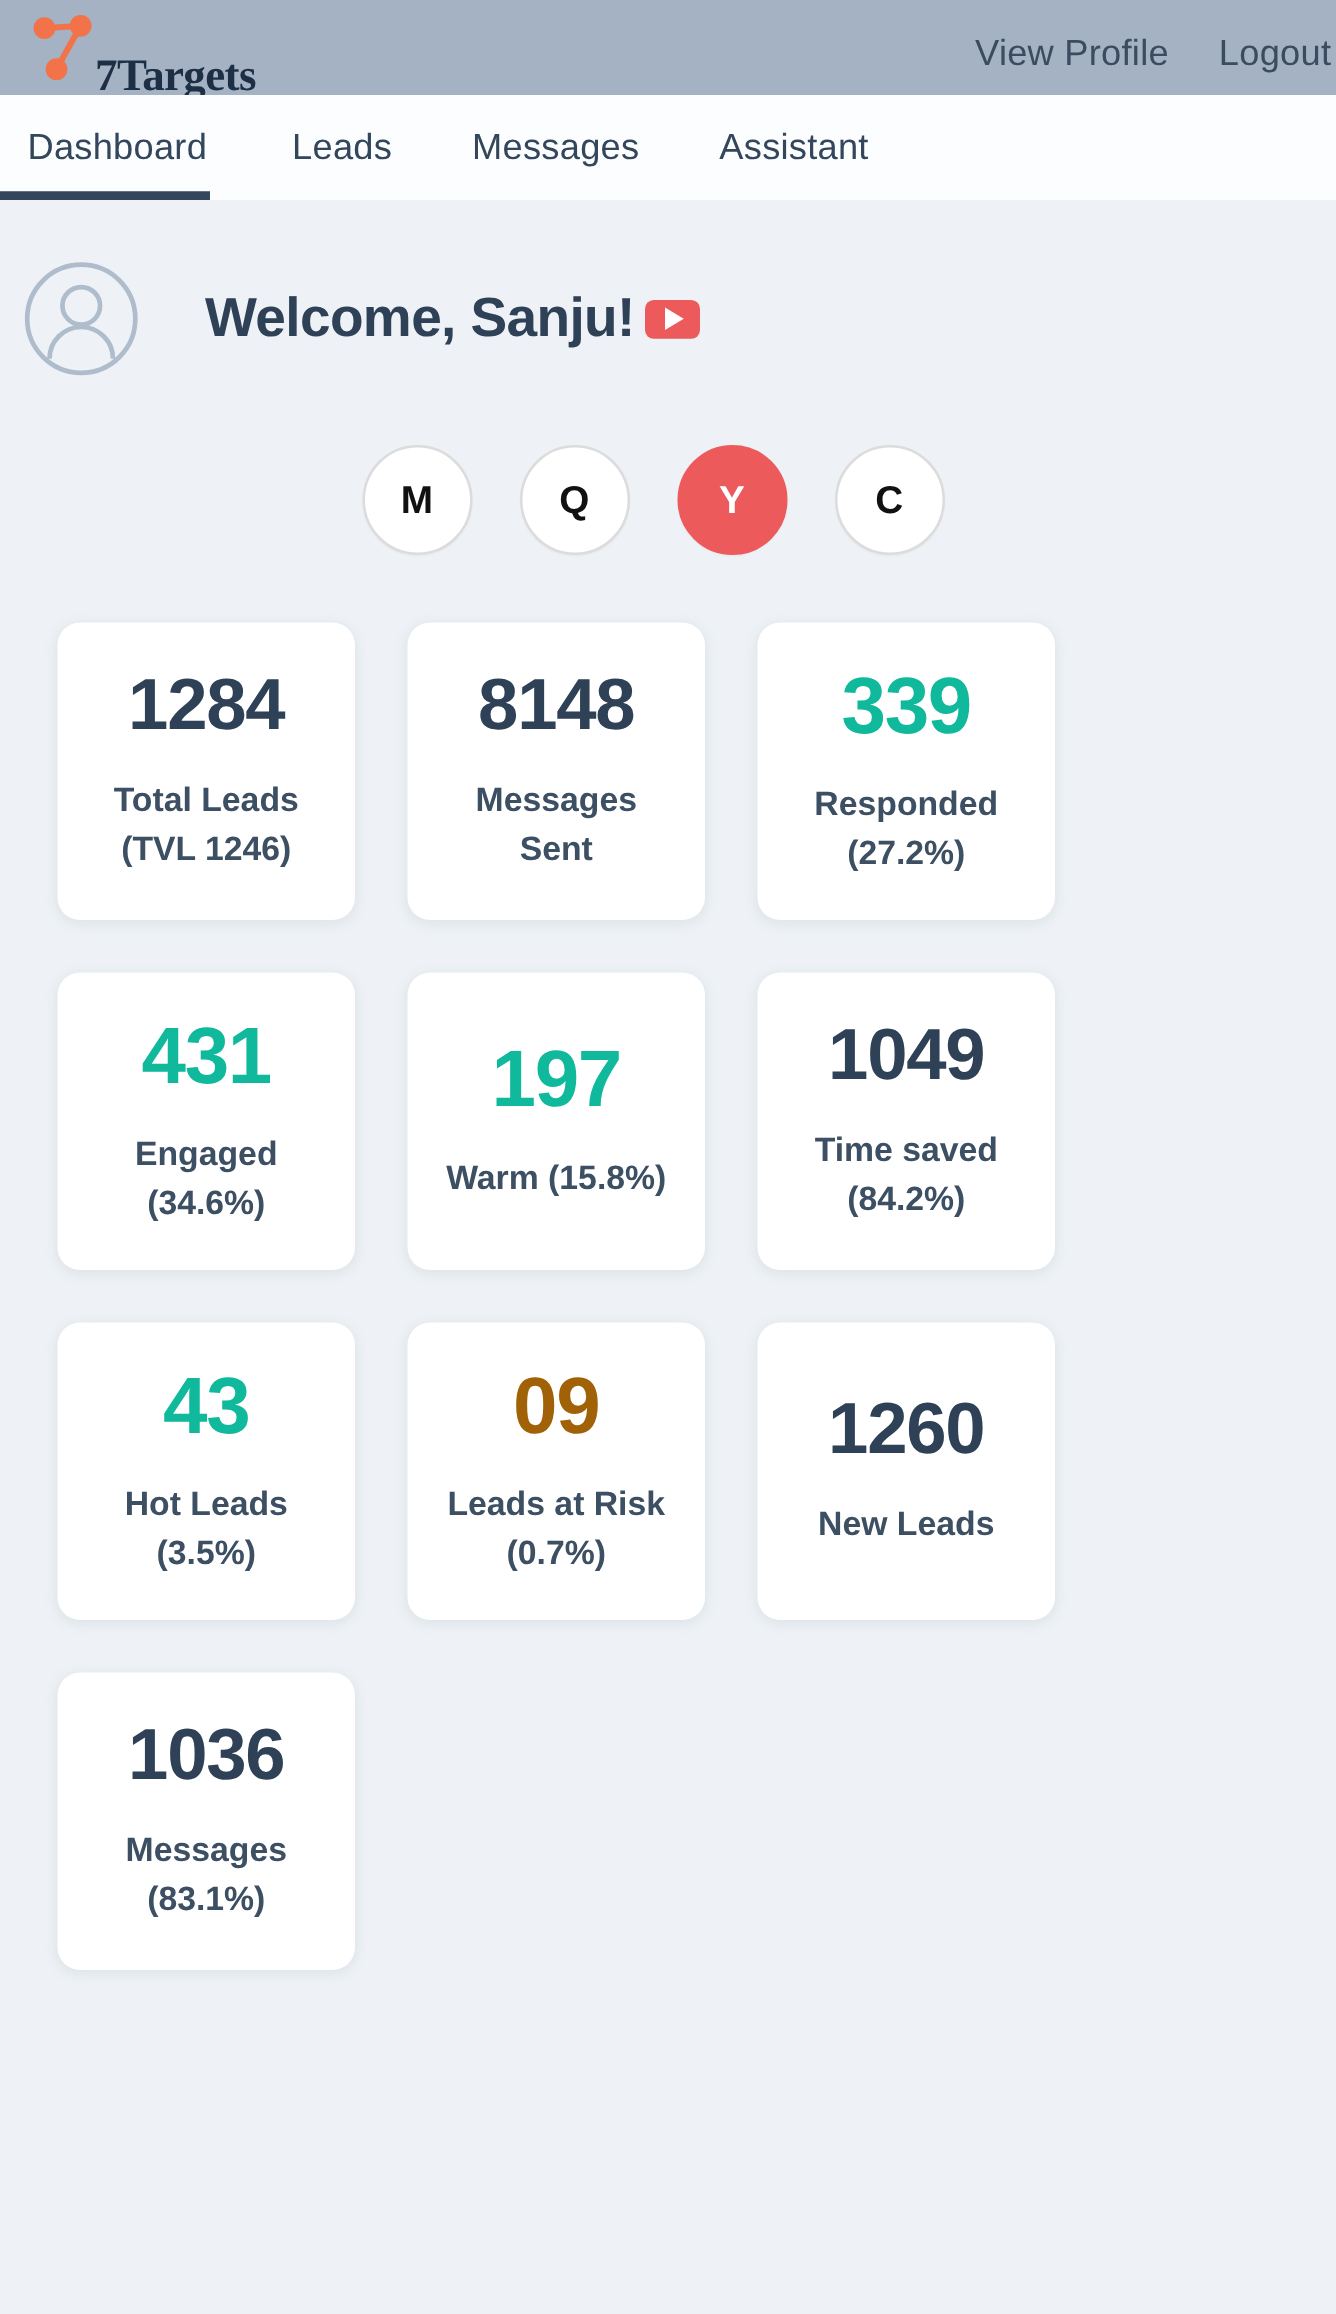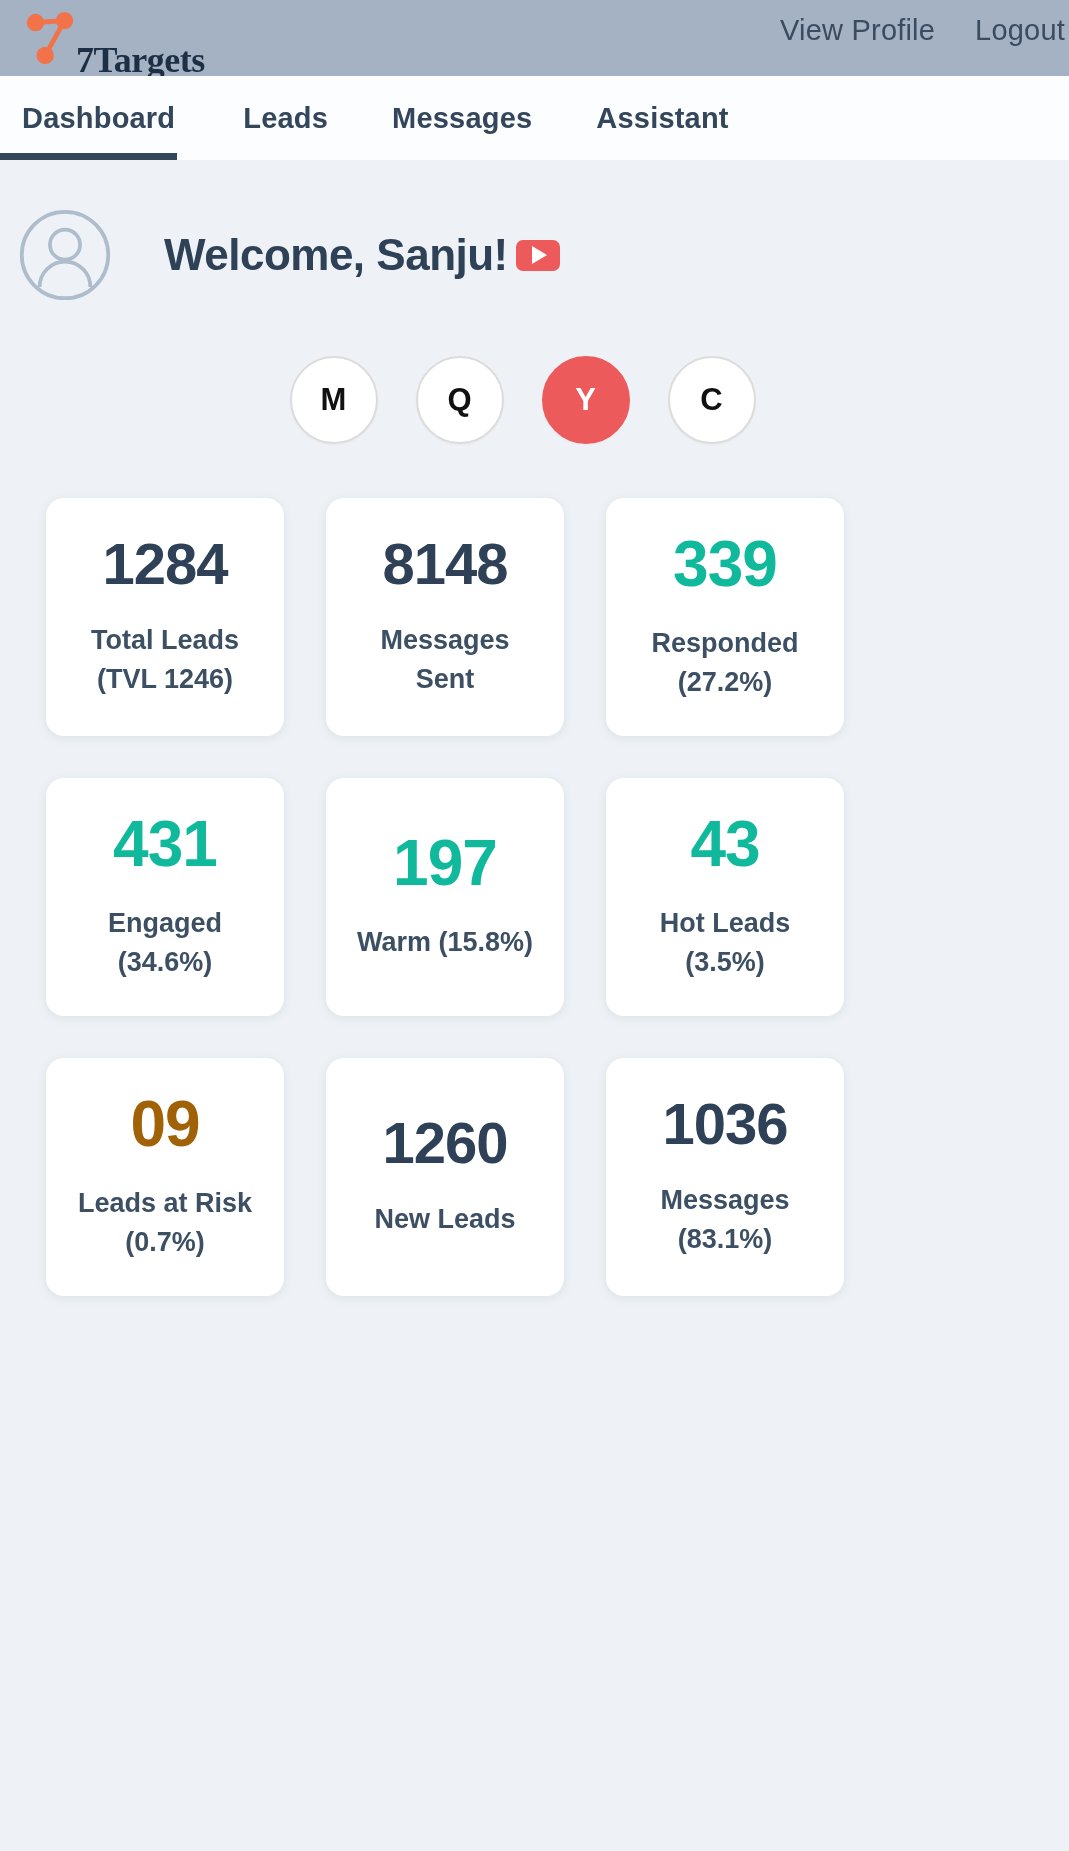--- a/index.html
+++ b/index.html
@@ -49,21 +49,21 @@
     margin-left: -6px;
     margin-top: 44px;
   }
 
   .topbar-right {
     position: absolute;
     right: 0;
     top: 0;
     height: 60px;
     display: flex;
-    align-items: center;
+    align-items: flex-end;
     gap: 40px;
     padding-right: 4px;
   }
 
   .topbar-link {
     font-size: 29px;
     font-weight: 400;
     color: #3c4c60;
     letter-spacing: 0.2px;
     text-decoration: none;
@@ -87,21 +87,20 @@
     color: #33465c;
     letter-spacing: 0.2px;
     cursor: pointer;
     padding: 0 32px 0 0;
     margin-right: 32px;
     white-space: nowrap;
     height: 100%;
     display: flex;
     align-items: center;
     position: relative;
-    font-weight: bold;
   }
   .nav-tab:first-child { padding-left: 0; margin-right: 36px; }
 
   .nav-tab.active::after {
     content: "";
     position: absolute;
     left: -22px;
     right: 30px;
     bottom: 0;
     height: 7px;
@@ -337,20 +336,27 @@
       </div>
     </div>
 
     <div class="card">
       <div class="card-value teal">197</div>
       <div class="card-label">
         <div>Warm (15.8%)</div>
       </div>
     </div>
 
+    <div class="card">
+      <div class="card-value">1049</div>
+      <div class="card-label">
+        <div>Time saved</div>
+        <div>(84.2%)</div>
+      </div>
+    </div>
 
     <div class="card">
       <div class="card-value teal">43</div>
       <div class="card-label">
         <div>Hot Leads</div>
         <div>(3.5%)</div>
       </div>
     </div>
 
     <div class="card">

